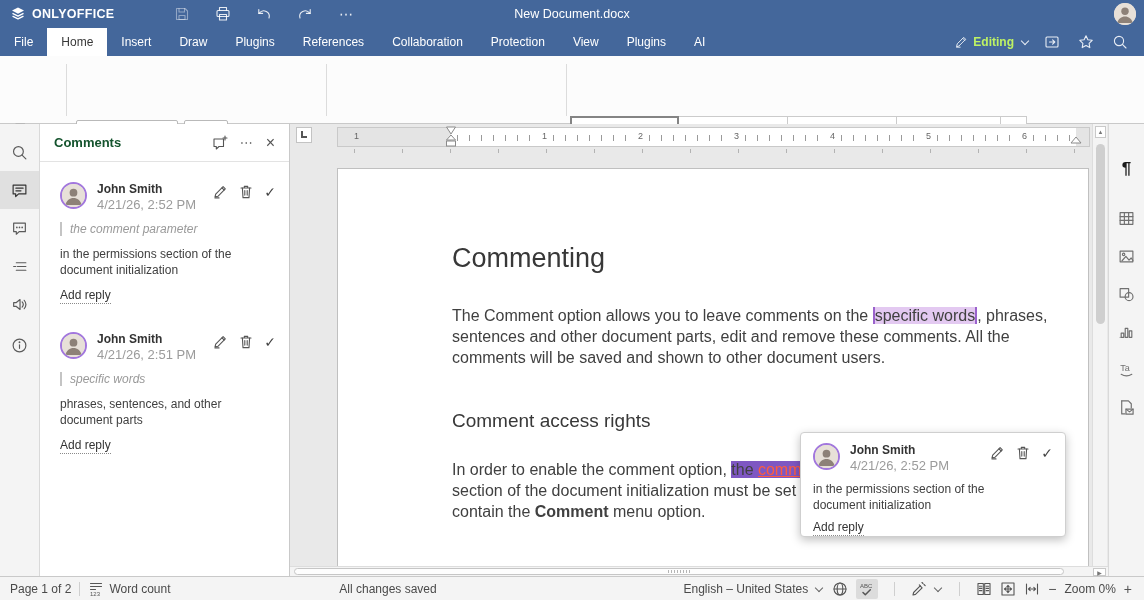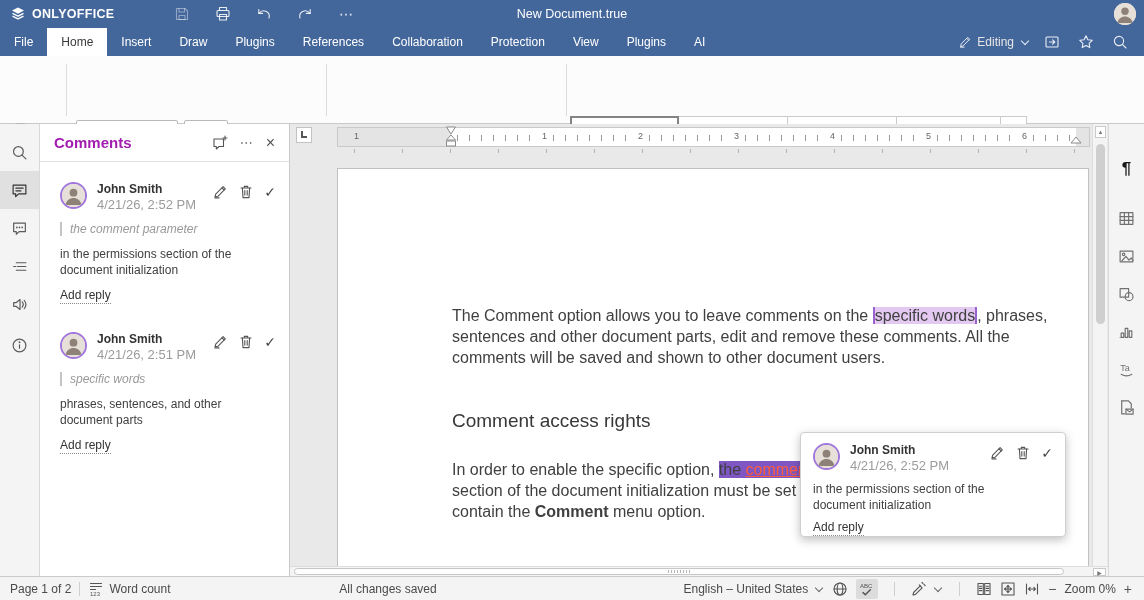--- a/index.html
+++ b/index.html
@@ -18,21 +18,21 @@
   .tb-btn.dis { color:rgba(255,255,255,.42); }
   #doc-title { position:absolute; left:50%; transform:translateX(-50%); color:#fff; font-size:12.5px; }
   .avatar { width:22px; height:22px; border-radius:50%; background:#e7e0d8; overflow:hidden; position:absolute; right:8px; top:3px; }
   .avatar svg { width:100%; height:100%; }
 
   
   #tabrow { position:absolute; left:0; top:28px; width:1144px; height:28px; background:#44679b; display:flex; align-items:stretch; }
   .tab { color:#fff; font-size:12px; padding:0 14px; display:flex; align-items:center; cursor:default; }
   .tab.active { background:#fff; color:#383838; }
   #tabrow-right { margin-left:auto; display:flex; align-items:center; gap:10px; padding-right:12px; color:#fff; }
-  .mode { display:flex; align-items:center; gap:5px; font-size:12px; color:#e5e5e5; }
+  .mode { display:flex; align-items:center; gap:5px; font-size:12px; color:#bef264;font-weight:bold; }
   .mode .ic svg, #tabrow-right .ic svg { stroke:#e8edf5; }
 
   
   #toolbar { position:absolute; left:0; top:56px; width:1144px; height:68px; background:#fcfcfc; border-bottom:1px solid #c9c9c9; }
   .vdiv { position:absolute; top:8px; width:1px; height:52px; background:#dcdcdc; }
   .tbtn { position:absolute; width:24px; height:24px; display:flex; align-items:center; justify-content:center; color:#555; }
   .tbtn.dis { color:#b8b8b8; }
   .tbtn.sel { background:#dfdfdf; border-radius:2px; }
   .glyph { font-size:14px; color:#3f3f3f; line-height:1; }
   .combo { position:absolute; height:22px; border:1px solid #b9b9b9; border-radius:2px; background:#fff; display:flex; align-items:center; padding:0 5px; font-size:12px; color:#333; justify-content:space-between; }
@@ -53,21 +53,21 @@
   #left-iconbar { position:absolute; left:0; top:0; width:40px; height:452px; background:#f4f4f4; border-right:1px solid #d9d9d9; }
   .lib-cell { position:absolute; left:0; width:39px; height:38px; display:flex; align-items:center; justify-content:center; color:#5a5a5a; }
   .lib-cell.active { background:#e0e0e0; color:#333; }
   #right-iconbar { position:absolute; right:0; top:0; width:36px; height:452px; background:#f4f4f4; border-left:1px solid #d9d9d9; }
   .rib-cell { position:absolute; left:0; width:35px; height:34px; display:flex; align-items:center; justify-content:center; color:#707070; }
   .rib-cell.active { color:#1a1a1a; }
 
   
   #comments-panel { position:absolute; left:40px; top:0; width:250px; height:452px; background:#fff; border-right:1px solid #c9c9c9; }
   .cp-header { height:38px; display:flex; align-items:center; padding:0 14px; border-bottom:1px solid #e3e3e3; }
-  .cp-title { font-weight:bold; font-size:15px; color:#a21caf; }
+  .cp-title { font-weight:bold; font-size:13px; color:#14532d; }
   .cp-hicons { margin-left:auto; display:flex; align-items:center; gap:12px; color:#555; }
   .comment-item { position:absolute; left:0; width:250px; padding:0 14px 0 20px; }
   .ci-head { display:flex; align-items:flex-start; }
   .ci-avatar { width:27px; height:27px; border-radius:50%; border:2px solid #a277dd; overflow:hidden; background:#e7e0d8; flex:none; }
   .ci-avatar svg { width:100%; height:100%; }
   .ci-meta { margin-left:10px; }
   .ci-name { font-weight:bold; font-size:12px; color:#333; }
   .ci-date { font-size:13px; color:#9b9b9b; margin-top:1px; }
   .ci-actions { margin-left:auto; display:flex; gap:10px; color:#555; padding-top:2px; }
   .ci-quote { margin-top:10px; border-left:2px solid #c4c4c4; padding-left:8px; font-style:italic; color:#999; font-size:12px; }
@@ -374,21 +374,21 @@
           <use href="#i-undo"></use>
         </svg>
       </span>
     <span class="tb-btn ic">
         <svg>
           <use href="#i-redo"></use>
         </svg>
       </span>
     <span class="tb-btn" style="font-size:14px; letter-spacing:1px">⋯</span>
   </div>
-  <div id="doc-title">New Document.true</div>
+  <div id="doc-title">New Document.docx</div>
   <div class="avatar">
       <svg viewBox="0 0 16 16">
         <use href="#i-person"></use>
       </svg>
     </div>
 </header>
 
 <nav id="tabrow">
   <div class="tab">File</div>
   <div class="tab active">Home</div>
@@ -745,23 +745,24 @@
       <svg class="ind-marker" style="left:107px;top:-2px;width:12px;height:22px">
           <use href="#i-indent-marks"></use>
         </svg>
       <svg class="ind-marker" style="left:732px;top:9px;width:12px;height:8px">
           <use href="#i-right-indent"></use>
         </svg>
     </div>
     <div class="tabstop-row"></div>
 
     <div id="page">
+      <div class="doc-h1">Commenting</div>
       <div class="doc-p" style="top:136px"><span>The </span><span style="font-weight: normal;">Comment option</span><span> allows you to leave comments on the </span><span class="hl-light">specific words</span><span>, phrases, sentences and other document parts, edit and remove these comments. All the comments will be saved and shown to other document users.</span></div>
       <div class="doc-h2">Comment access rights</div>
-      <div class="doc-p" style="top:290px"><span>In order to enable the specific option, </span><span class="hl-sel">the </span><span class="hl-sel link">comment</span><span> parameter in the permissions</span></div>
+      <div class="doc-p" style="top:290px"><span>In order to enable the comment option, </span><span class="hl-sel">the </span><span class="hl-sel link">comment</span><span> parameter in the permissions</span></div>
       <div class="doc-p" style="top:311px"><span>section of the document initialization must be set to </span><span style="font-weight: bold;">true</span><span>. The document toolbar will</span></div>
       <div class="doc-p" style="top:332px"><span>contain the </span><span style="font-weight: bold;">Comment</span><span> menu option.</span></div>
     </div>
 
     <div id="comment-popup">
       <div class="ci-head">
         <span class="ci-avatar">
             <svg viewBox="0 0 16 16">
               <use href="#i-person"></use>
             </svg>

